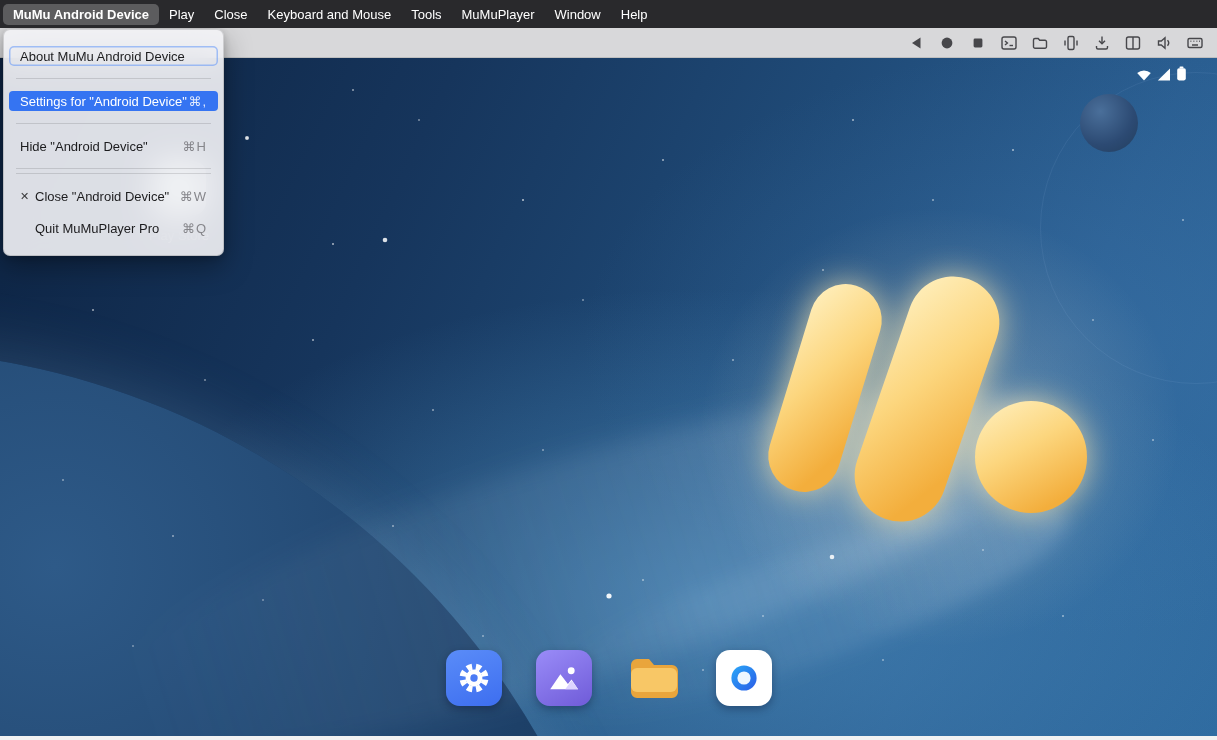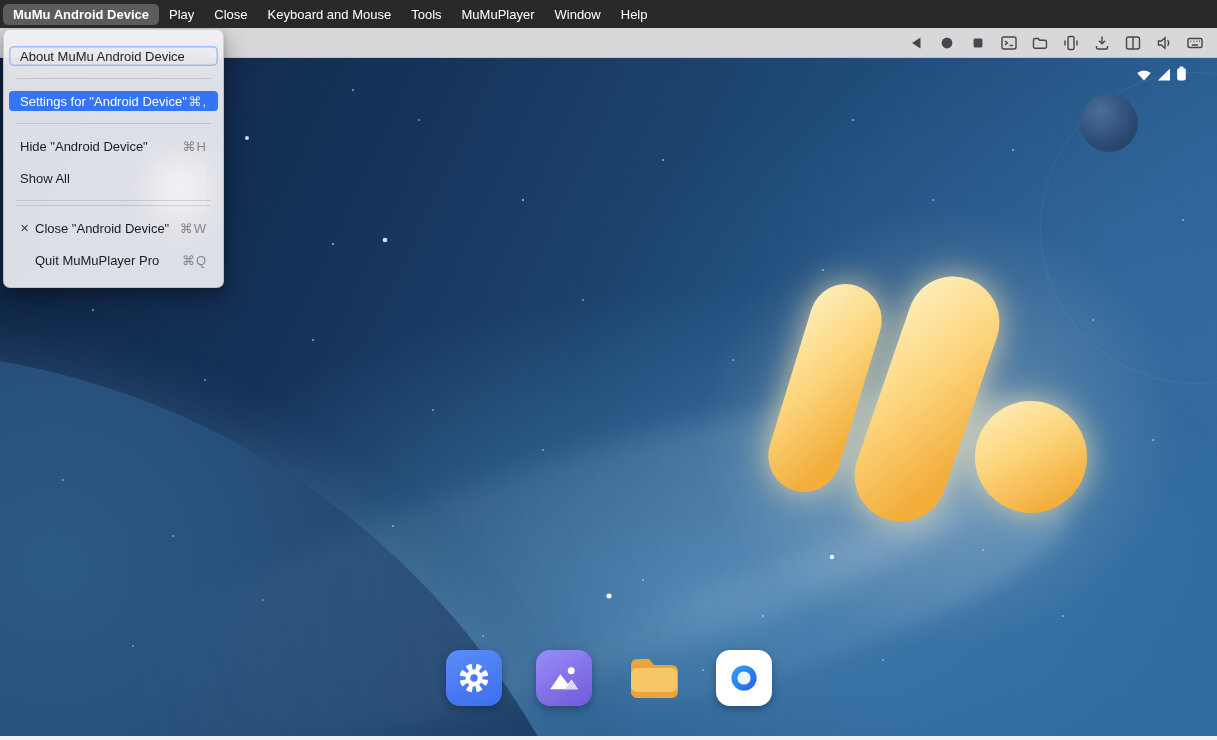--- a/index.html
+++ b/index.html
@@ -285,23 +285,20 @@
     <div class="sep"></div>
     <div class="mi hl">
       <span class="lbl">Settings for "Android Device"</span>
       <span class="sc">⌘,</span>
     </div>
     <div class="sep"></div>
     <div class="mi">
       <span class="lbl">Hide "Android Device"</span>
       <span class="sc">⌘H</span>
     </div>
-    <div class="mi">
-      <span class="lbl">Show All</span>
-    </div>
     <div class="sep"></div>
     <div class="sep"></div>
     <div class="mi">
       <span class="pre">✕</span>
       <span class="lbl">Close "Android Device"</span>
       <span class="sc">⌘W</span>
     </div>
     <div class="mi indent">
       <span class="lbl">Quit MuMuPlayer Pro</span>
       <span class="sc">⌘Q</span>

